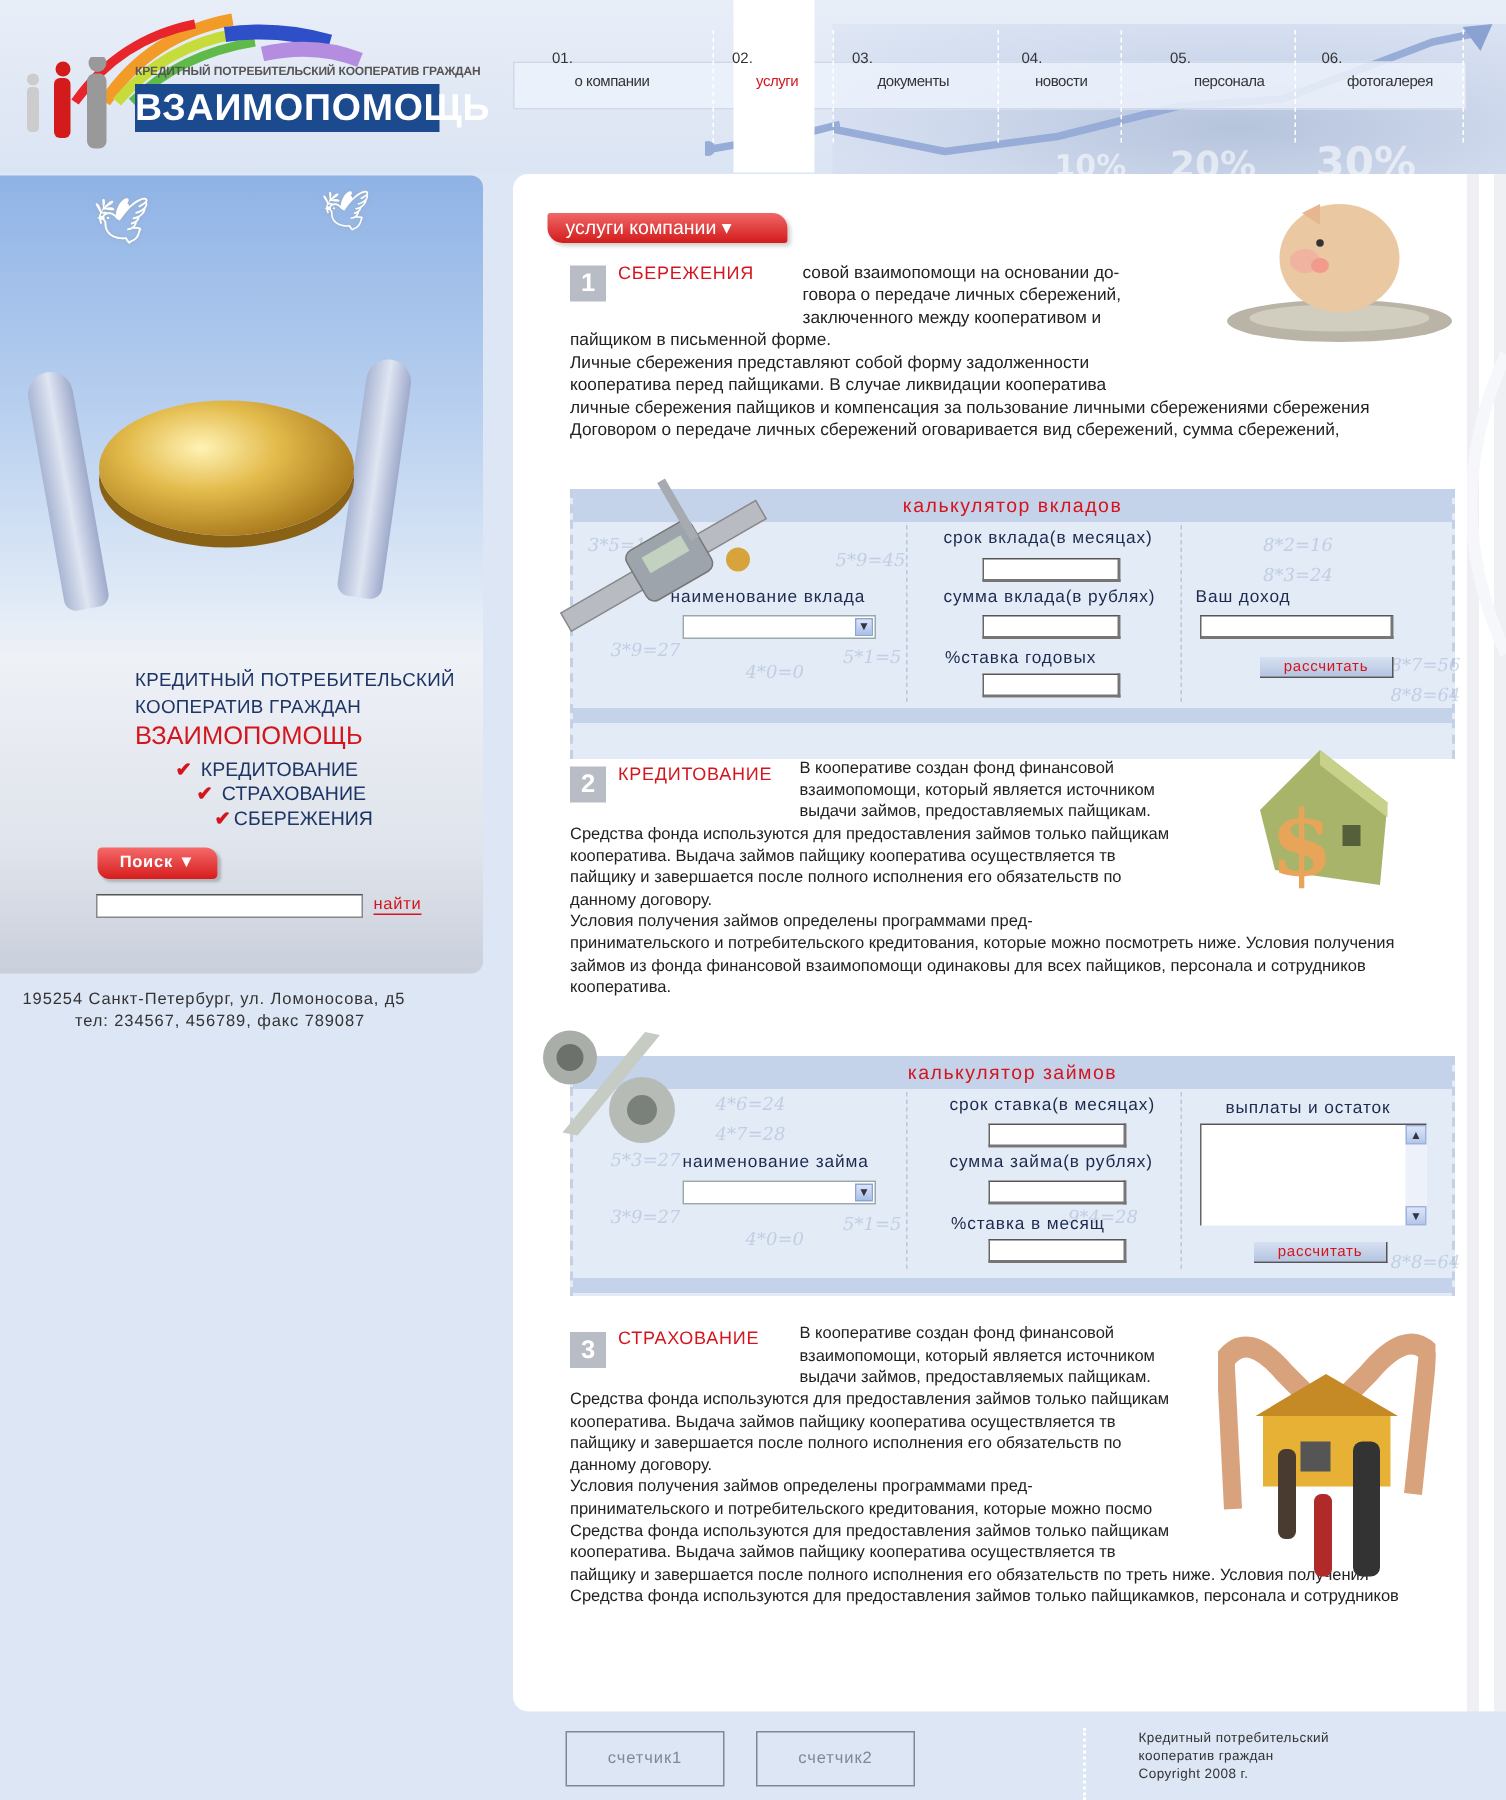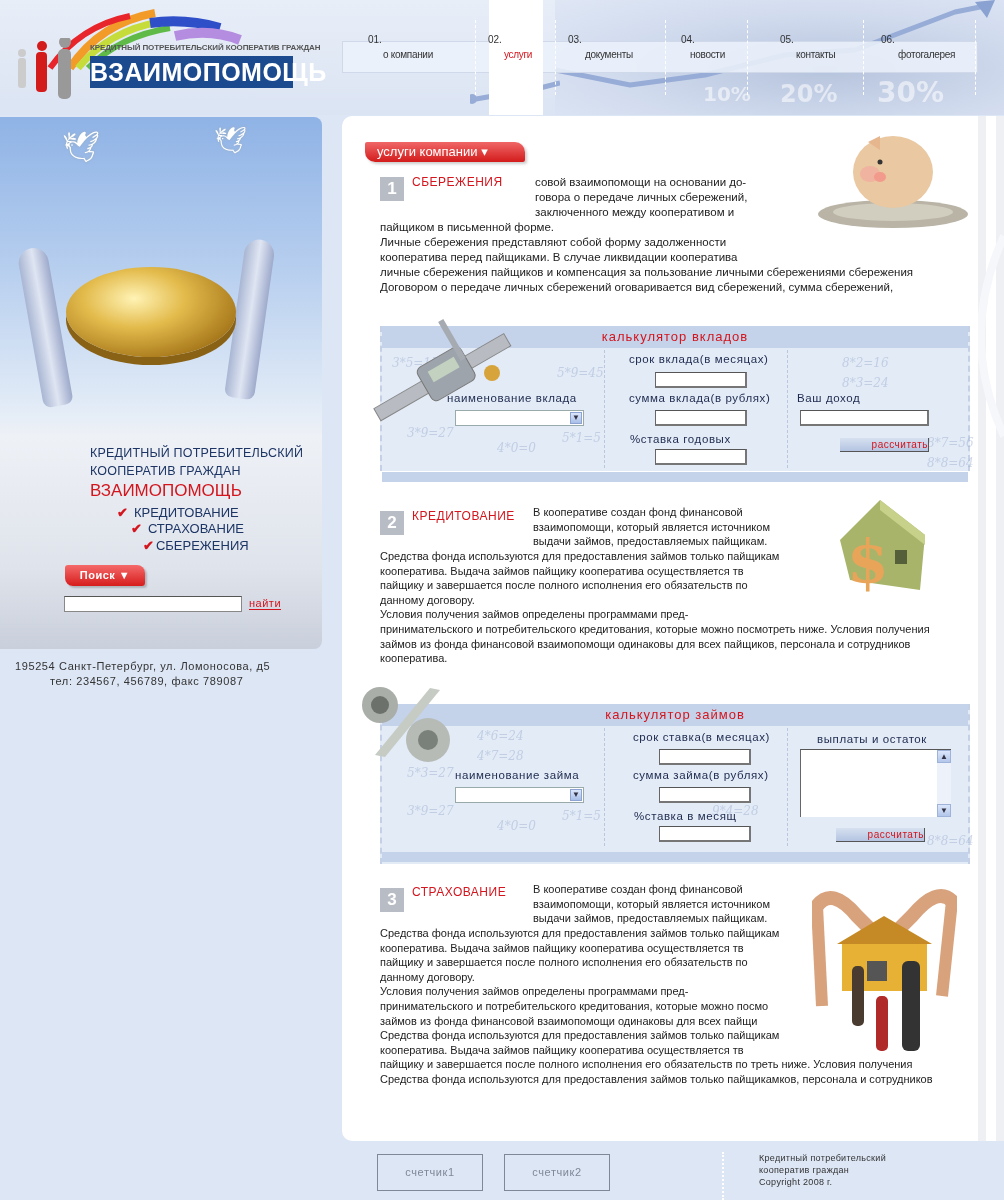--- a/index.html
+++ b/index.html
@@ -1,20 +1,20 @@
 <!DOCTYPE html>
 <html><head>
 <meta charset="utf-8">
 <style>
 *{box-sizing:border-box;margin:0;padding:0}
 body{width:1004px;height:1200px;background:#dde6f5;font-family:"Liberation Sans",sans-serif;position:relative;overflow:hidden;color:#222}
 .abs{position:absolute}
 
 #header{left:0;top:0;width:1004px;height:115px;background:linear-gradient(180deg,#e8eef8 0%,#dbe4f3 100%)}
-#header-bg{left:555px;top:0;width:449px;height:115px;background:radial-gradient(ellipse at 60% 60%,#b5c3dc 0%,#d1dbee 55%,#dfe7f5 100%)}
+#header-bg{left:555px;top:16px;width:449px;height:115px;background:radial-gradient(ellipse at 60% 60%,#b5c3dc 0%,#d1dbee 55%,#dfe7f5 100%)}
 .pct{font-family:"DejaVu Sans",sans-serif;font-weight:bold;color:rgba(255,255,255,.55);font-size:20px;top:82px}
 #logo{left:10px;top:8px;width:290px;height:100px}
 #logo-caption{left:90px;top:43px;font-size:8px;font-weight:bold;color:#555;letter-spacing:-.1px;white-space:nowrap}
 #logo-box{left:90px;top:56px;width:203px;height:32px;background:#1c4a8f;color:#fff;font-size:25px;font-weight:bold;text-align:center;line-height:32px;font-family:"Liberation Sans Narrow","Liberation Sans",sans-serif;letter-spacing:.5px}
 #nav{left:342px;top:41px;width:636px;height:32px;background:rgba(236,242,251,.85);border:1px solid #cfd9ea}
 #nav-active-bg{left:489px;top:0;width:54px;height:115px;background:#fff}
 .nav-item{top:34px;height:40px}
 .nav-num{font-size:10px;color:#333;position:absolute;top:0;left:0}
 .nav-label{font-size:10px;color:#333;position:absolute;top:15px;white-space:nowrap;font-family:"Liberation Sans",sans-serif;letter-spacing:-.3px}
 .nav-sep{top:20px;width:0;height:75px;border-left:1px dashed #fff}
@@ -42,21 +42,21 @@
 .txt{font-size:11.5px;color:#222;line-height:15px;text-align:justify}
 .txt2{font-size:11px;color:#222;line-height:14.6px;text-align:justify}
 
 .calc{background:#e3ebf7;border-left:2px dashed #c3d0e5;border-right:2px dashed #c3d0e5}
 .calc-head{background:#c4d2ea;color:#d4151d;font-size:13px;text-align:center;letter-spacing:1px}
 .calc-foot{background:#c4d2ea}
 .calc-lbl{font-size:11.5px;color:#1d2a4d;letter-spacing:.6px;white-space:nowrap}
 .calc-in{height:16px;background:#fff;border-top:1px solid #555;border-left:1px solid #666}
 .calc-sel{height:16px;background:#fff;border:1px solid #9aa}
 .calc-sel .arr{position:absolute;right:1px;top:1px;width:12px;height:12px;background:linear-gradient(#dbe6fb,#a9bfe8);border:1px solid #8da4d2;font-size:8px;color:#334;text-align:center;line-height:10px}
-.calc-btn{height:14px;background:linear-gradient(#d6e0f0,#b4c4e1);border-right:1px solid #555;border-bottom:1px solid #555;color:#d4151d;font-size:10px;text-align:right;line-height:14px;letter-spacing:.5px}
+.calc-btn{height:14px;background:linear-gradient(#d6e0f0,#b4c4e1);border-right:1px solid #555;border-bottom:1px solid #555;color:#d4151d;font-size:10px;text-align:center;line-height:14px;letter-spacing:.5px}
 .vsep{width:0;border-left:1px dashed #b8c6de}
 .calc-bgnums{font-family:"DejaVu Serif",serif;font-style:italic;color:rgba(150,170,205,.45);font-size:12px;white-space:nowrap}
 
 #img-pig{left:808px;top:132px;width:165px;height:100px}
 #img-house{left:825px;top:495px;width:105px;height:100px}
 #img-family{left:812px;top:886px;width:145px;height:175px}
 #img-caliper{left:362px;top:318px;width:150px;height:120px}
 #img-percent{left:360px;top:685px;width:95px;height:80px}
 
 .counter{width:106px;height:37px;border:1px solid #7f8898;color:#7f8898;font-size:11px;text-align:center;line-height:35px;letter-spacing:.6px}
@@ -129,21 +129,21 @@
 <div class="abs nav-item" style="left:568px;width:100px">
   <span class="nav-num">03.</span>
   <span class="nav-label" style="left:17px">документы</span>
 </div>
 <div class="abs nav-item" style="left:681px;width:70px">
   <span class="nav-num">04.</span>
   <span class="nav-label" style="left:9px">новости</span>
 </div>
 <div class="abs nav-item" style="left:780px;width:80px">
   <span class="nav-num">05.</span>
-  <span class="nav-label" style="left:16px">контакты</span>
+  <span class="nav-label" style="left:16px">персонала</span>
 </div>
 <div class="abs nav-item" style="left:881px;width:100px">
   <span class="nav-num">06.</span>
   <span class="nav-label" style="left:17px">фотогалерея</span>
 </div>
 
 <div id="left-panel" class="abs">
   <span class="abs dove" style="left:62px;top:12px">🕊</span>
   <span class="abs dove" style="left:214px;top:8px;font-size:26px">🕊</span>
   <div class="abs figure" style="left:30px;top:130px;transform:rotate(-10deg)"></div>
@@ -193,21 +193,21 @@
     <ellipse cx="85" cy="82" rx="75" ry="14" fill="#b9b4a6"></ellipse>
     <ellipse cx="85" cy="80" rx="60" ry="9" fill="#d1cdbf"></ellipse>
     <ellipse cx="85" cy="40" rx="40" ry="36" fill="#e9c8a2"></ellipse>
     <ellipse cx="62" cy="42" rx="10" ry="8" fill="#f0b3a0"></ellipse>
     <ellipse cx="72" cy="45" rx="6" ry="5" fill="#f29a8c"></ellipse>
     <circle cx="72" cy="30" r="2.5" fill="#333"></circle>
     <polygon points="60,10 72,4 72,18" fill="#e6b68f"></polygon>
   </svg>
 </div>
 
-<div class="abs calc" style="left:380px;top:326px;width:590px;height:145px">
+<div class="abs calc" style="left:380px;top:326px;width:590px;height:180px">
   <div class="calc-head" style="height:22px;line-height:22px">калькулятор вкладов</div>
   <div class="abs calc-bgnums" style="left:10px;top:30px">3*5=15</div>
   <div class="abs calc-bgnums" style="left:175px;top:40px">5*9=45</div>
   <div class="abs calc-bgnums" style="left:25px;top:100px">3*9=27</div>
   <div class="abs calc-bgnums" style="left:115px;top:115px">4*0=0</div>
   <div class="abs calc-bgnums" style="left:180px;top:105px">5*1=5</div>
   <div class="abs calc-bgnums" style="left:460px;top:30px">8*2=16</div>
   <div class="abs calc-bgnums" style="left:460px;top:50px">8*3=24</div>
   <div class="abs calc-bgnums" style="left:545px;top:110px">8*7=56</div>
   <div class="abs calc-bgnums" style="left:545px;top:130px">8*8=64</div>
@@ -317,21 +317,20 @@
     <div>взаимопомощи,  который  является  источником</div>
     <div>выдачи   займов,   предоставляемых   пайщикам.</div>
 </div>
 <div class="abs txt2" style="left:380px;top:926px;width:590px">
   <div style="width:416px">Средства фонда используются для предоставления займов только пайщикам</div>
   <div style="width:416px">кооператива.  Выдача  займов  пайщику  кооператива  осуществляется    тв</div>
   <div style="width:416px">пайщику  и  завершается  после  полного  исполнения  его  обязательств  по</div>
   <div>данному договору.</div>
   <div style="width:416px">     Условия      получения      займов      определены      программами      пред-</div>
   <div style="width:416px">принимательского и потребительского кредитования, которые можно посмо</div>
-  <div style="width:416px">займов  из  фонда  финансовой  взаимопомощи  одинаковы  для  всех  пайщи</div>
   <div style="width:416px">Средства фонда используются для предоставления займов только пайщикам</div>
   <div style="width:416px">кооператива.  Выдача  займов  пайщику  кооператива  осуществляется    тв</div>
   <div>пайщику  и  завершается  после  полного  исполнения  его  обязательств  по треть ниже. Условия получения</div>
   <div>Средства фонда используются для предоставления займов только пайщикамков,  персонала  и  сотрудников</div>
 </div>
 <div id="img-family" class="abs">
   <svg width="145" height="175">
     <path d="M5,20 Q20,0 45,30 L60,45" stroke="#d8a27d" stroke-width="14" fill="none" stroke-linecap="round"></path>
     <path d="M140,15 Q125,0 100,30 L85,45" stroke="#d8a27d" stroke-width="14" fill="none" stroke-linecap="round"></path>
     <path d="M5,20 L10,120" stroke="#d8a27d" stroke-width="12" fill="none"></path>

